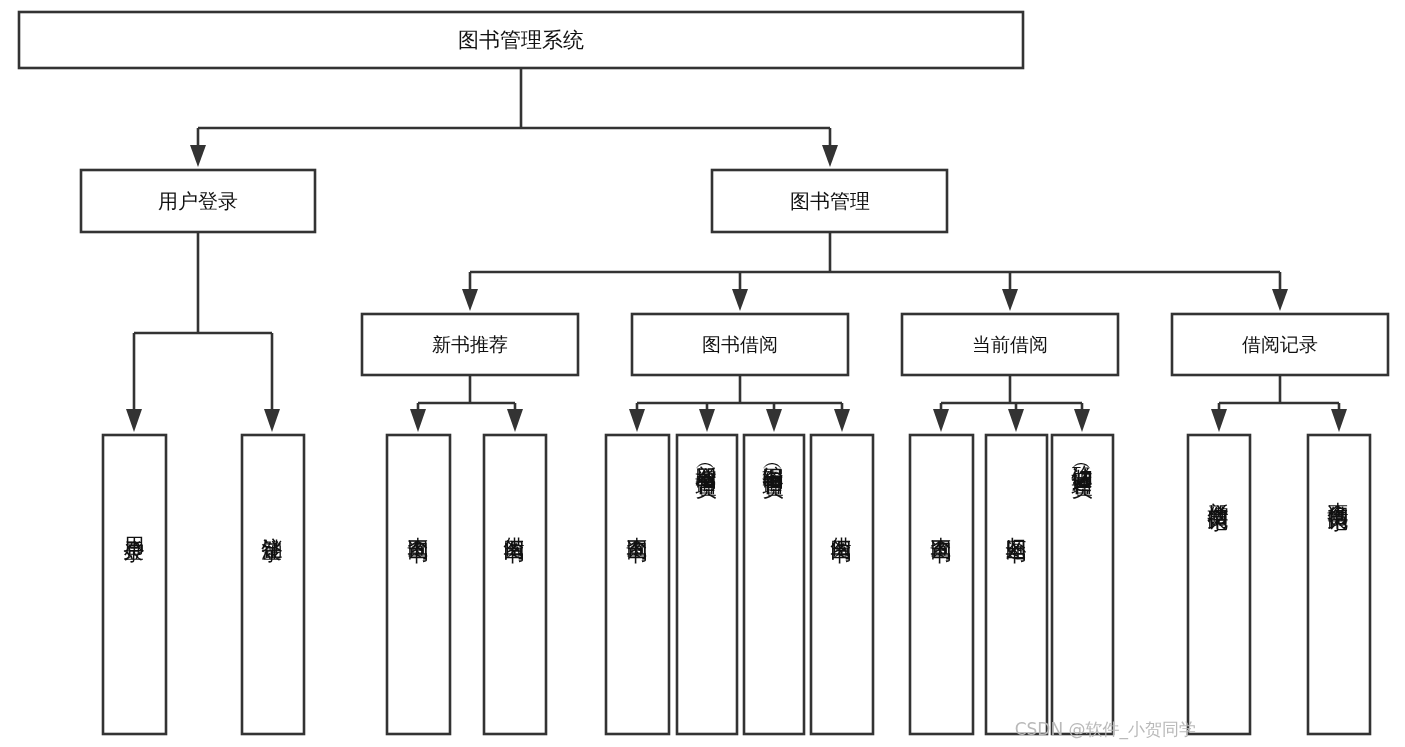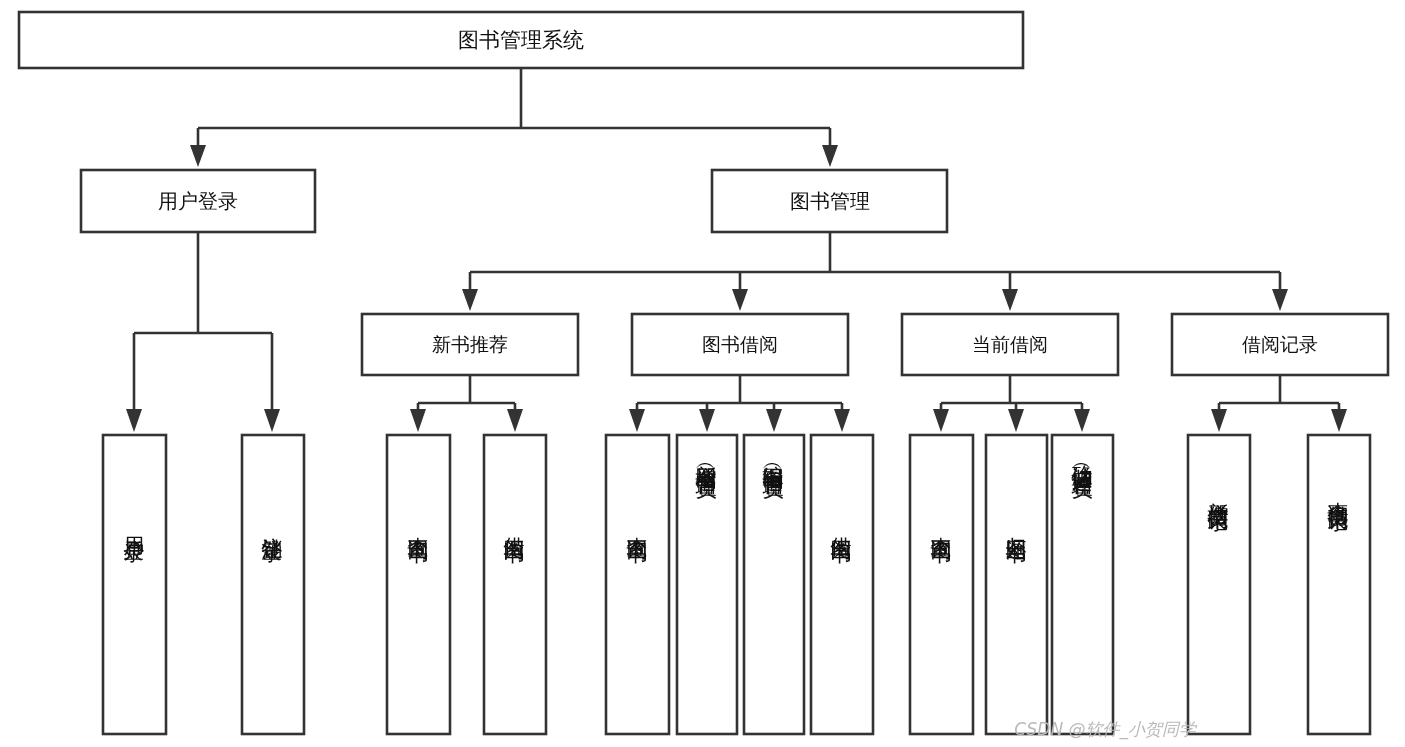--- a/index.html
+++ b/index.html
@@ -59,21 +59,20 @@
   }
   .watermark {
     position: absolute;
     right: 10px;
     bottom: 6px;
     font-family: "DejaVu Sans", "Liberation Sans", sans-serif;
     font-size: 17px;
     color: #b9b9b9;
     white-space: nowrap;
     pointer-events: none;
-    font-style: italic;
   }
 </style>
 </head>
 <body>
 
 <div id="diagram-root">
   <svg class="flow" viewBox="0 0 1405 747" xmlns="http://www.w3.org/2000/svg">
 
     <g>
 

